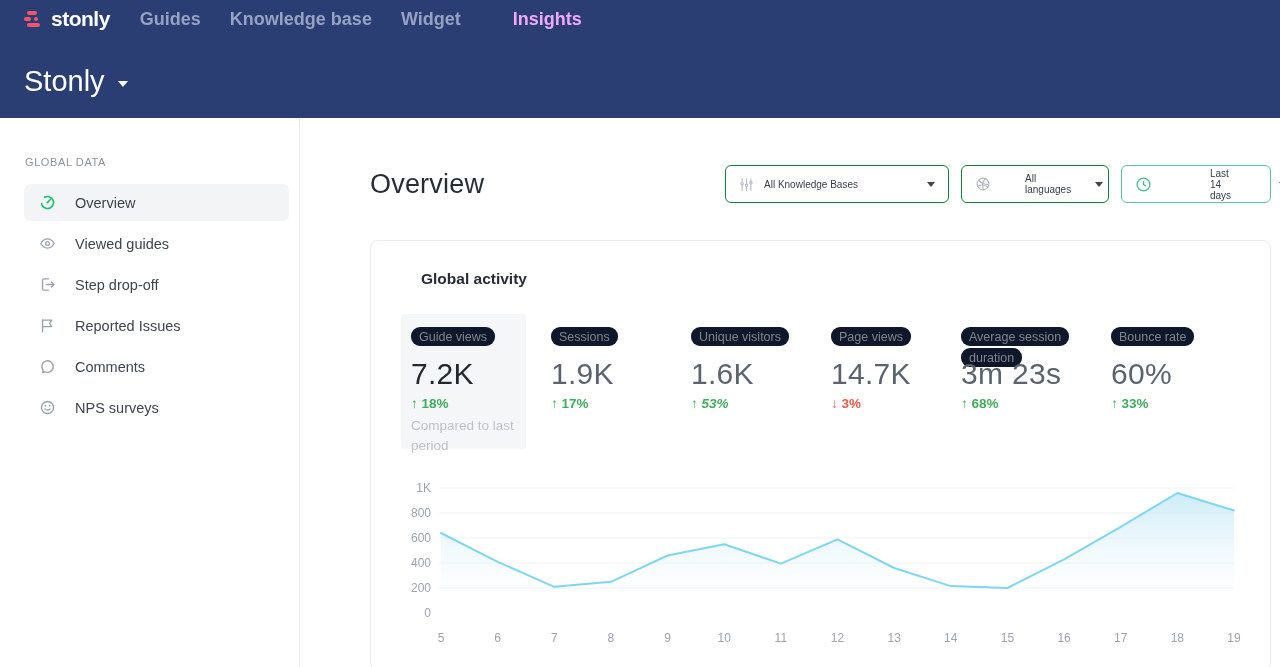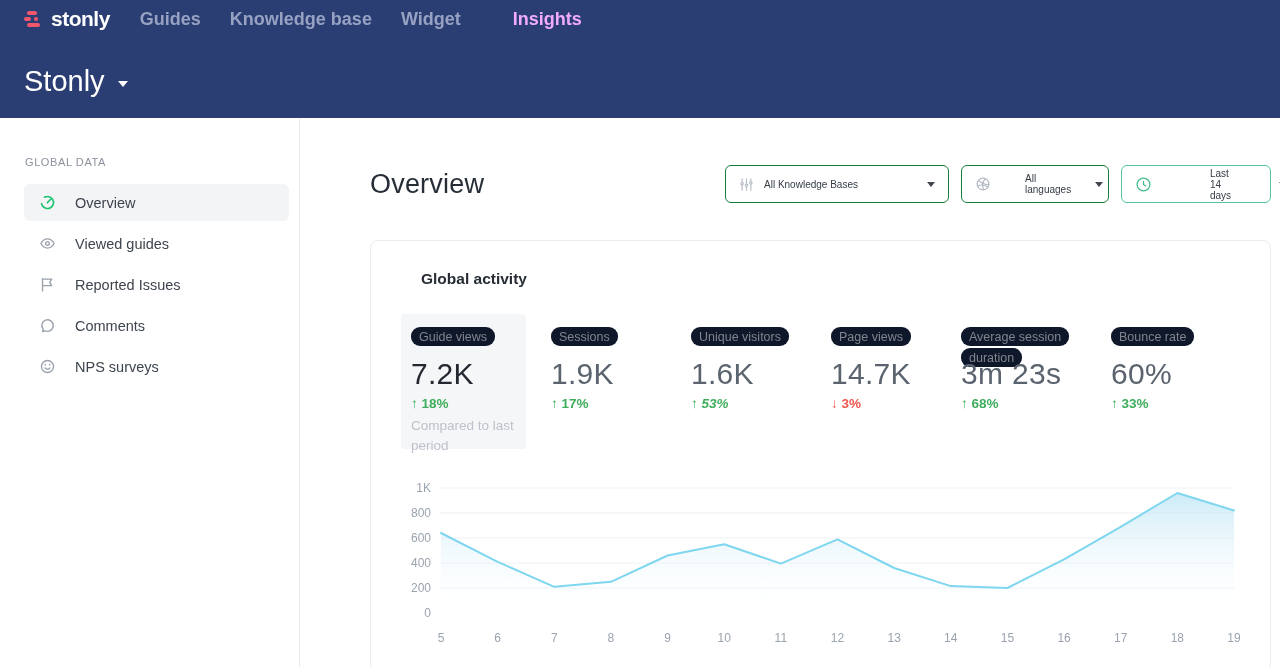--- a/index.html
+++ b/index.html
@@ -111,20 +111,28 @@
     </div>
 
     <div class="side-item">
       <svg width="17" height="17" viewBox="0 0 24 24" fill="none" stroke="currentColor" stroke-width="1.9" stroke-linecap="round" stroke-linejoin="round">
         <path d="M2.5 12C5.2 7.6 8.5 5.5 12 5.5S18.8 7.6 21.5 12C18.8 16.4 15.5 18.5 12 18.5S5.2 16.4 2.5 12Z"></path>
         <circle cx="12" cy="12" r="2.6"></circle>
       </svg>
       <span>Viewed guides</span>
     </div>
 
+    <div class="side-item">
+      <svg width="17" height="17" viewBox="0 0 24 24" fill="none" stroke="currentColor" stroke-width="1.9" stroke-linecap="round" stroke-linejoin="round">
+        <path d="M13.5 4H7a2 2 0 0 0-2 2v12a2 2 0 0 0 2 2h6.5"></path>
+        <path d="M10.5 12H21"></path>
+          <path d="M17.5 8.5 21 12l-3.5 3.5"></path>
+      </svg>
+      <span>Step drop-off</span>
+    </div>
 
     <div class="side-item">
       <svg width="17" height="17" viewBox="0 0 24 24" fill="none" stroke="currentColor" stroke-width="1.9" stroke-linecap="round" stroke-linejoin="round">
         <path d="M5 21V4"></path>
           <path d="M5 4.5h13l-3 4.5 3 4.5H5"></path>
       </svg>
       <span>Reported Issues</span>
     </div>
 
     <div class="side-item">

